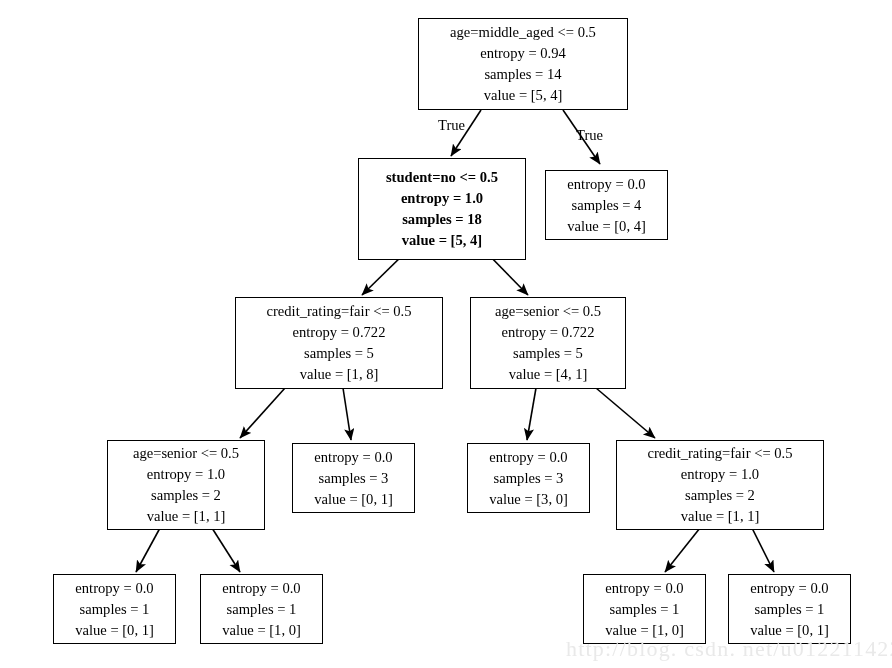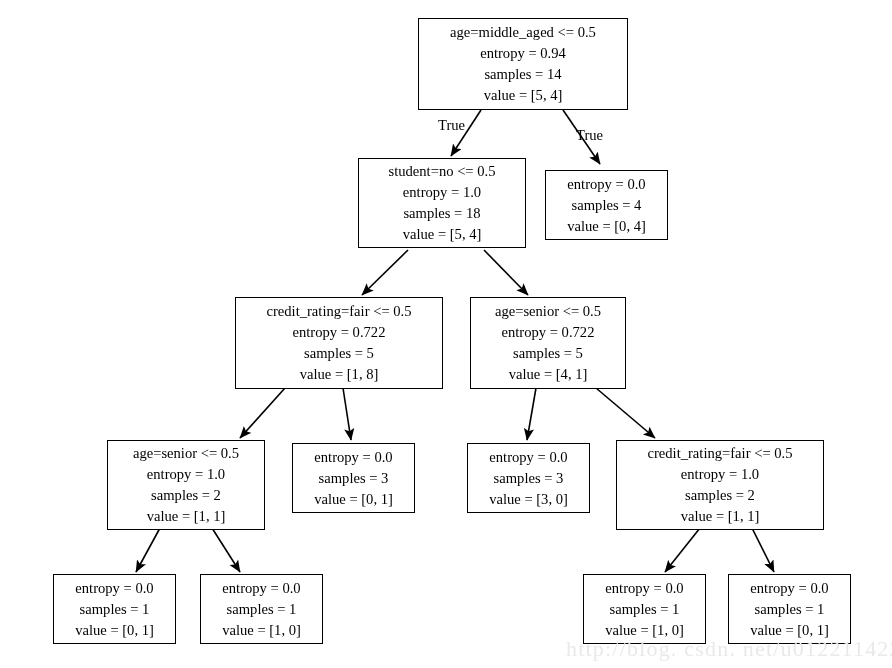--- a/index.html
+++ b/index.html
@@ -87,21 +87,21 @@
   <div class="node" style="left:418px; top:18px; width:210px; height:92px;">
     <span class="line">age=middle_aged &lt;= 0.5</span>
     <span class="line">entropy = 0.94</span>
     <span class="line">samples = 14</span>
     <span class="line">value = [5, 4]</span>
   </div>
 
   <span class="edge-label" style="left:438px; top:117px;text-align:center;">True</span>
   <span class="edge-label" style="left:576px; top:127px;">True</span>
 
-  <div class="node" style="left:358px; top:158px; width:168px; height:90px;">
+  <div class="node" style="left:358px; top:158px; width:168px; height:102px;font-weight:bold;">
     <span class="line">student=no &lt;= 0.5</span>
     <span class="line">entropy = 1.0</span>
     <span class="line">samples = 18</span>
     <span class="line">value = [5, 4]</span>
   </div>
 
   <div class="node" style="left:545px; top:170px; width:123px; height:70px;">
     <span class="line">entropy = 0.0</span>
     <span class="line">samples = 4</span>
     <span class="line">value = [0, 4]</span>

